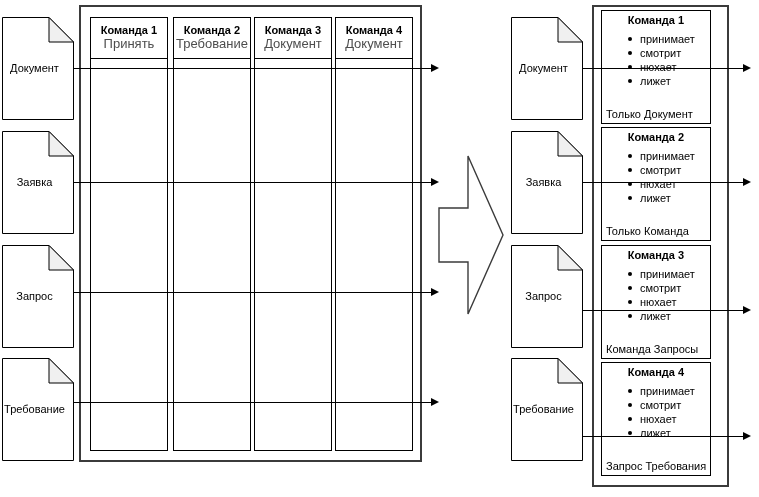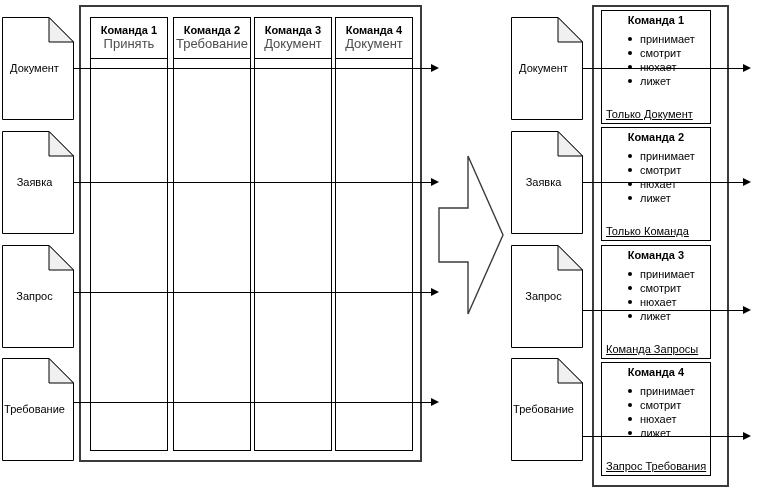--- a/index.html
+++ b/index.html
@@ -108,21 +108,20 @@
     background: #000000;
     border-radius: 50%;
   }
   .cmd-footer {
     position: absolute;
     left: 4px;
     bottom: 3px;
     font-size: 11px;
     color: #000000;
     white-space: nowrap;
-    text-decoration: underline;
   }
 
   
   .hline {
     position: absolute;
     height: 0;
     border-top: 1px solid #000000;
   }
   .arrowhead {
     position: absolute;

